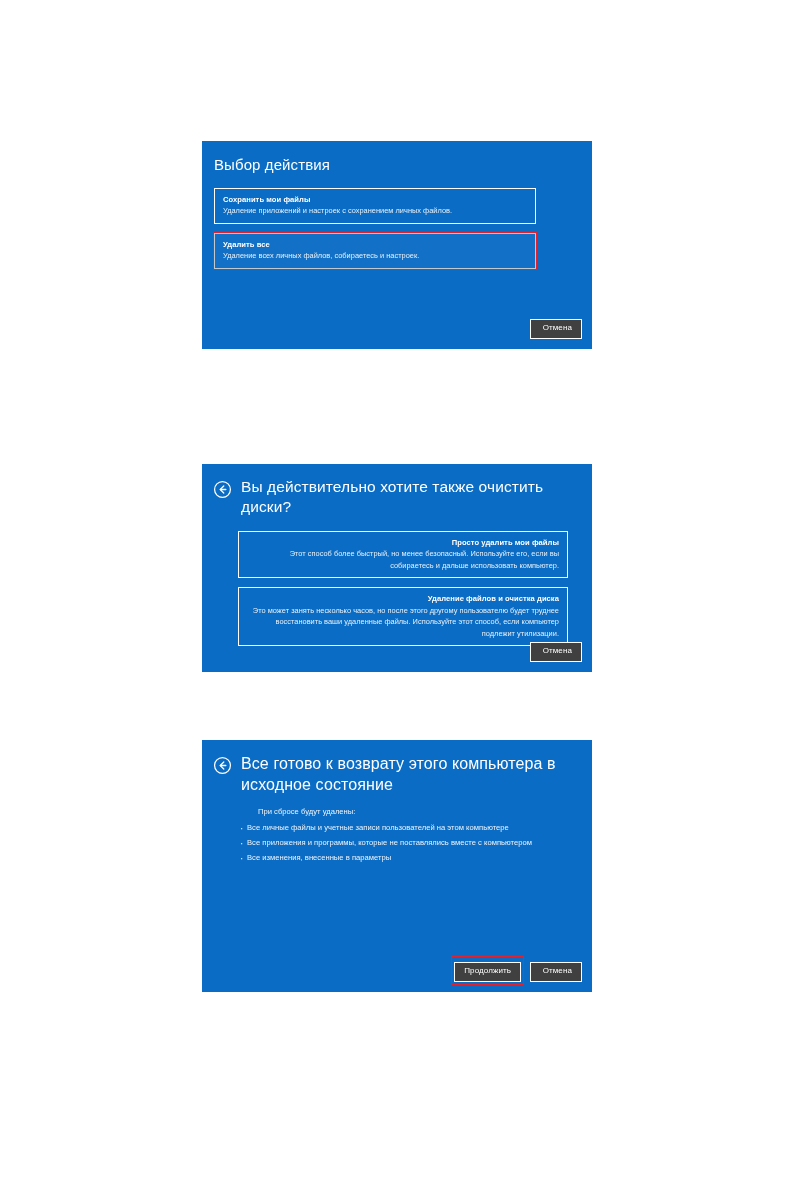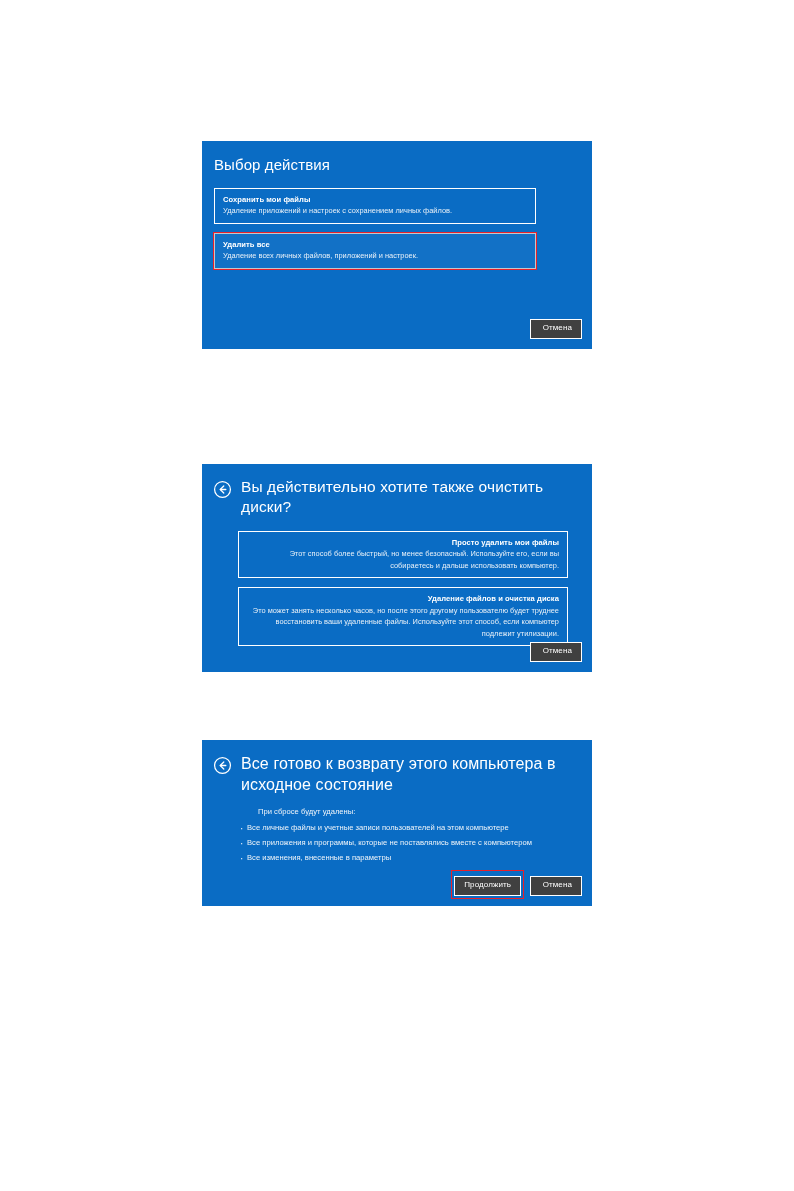--- a/index.html
+++ b/index.html
@@ -147,21 +147,21 @@
   #dialog-choose-action .dlg-title { font-size: 15px; margin-bottom: 13px; }
   #dialog-choose-action .options { width: 322px; }
 
   #dialog-clean-drives {
     left: 202px;  top: 464px;  width: 390px; height: 208px;
     padding: 13px 10px 10px 11px;
   }
   #dialog-clean-drives .options { width: 330px; margin: 13px 0 0 25px; text-align: right; }
 
   #dialog-ready-reset {
-    left: 202px;  top: 740px;  width: 390px; height: 166px;
+    left: 202px;  top: 740px;  width: 390px; height: 252px;
     padding: 13px 10px 10px 11px;
   }
   #dialog-ready-reset .content { margin: 11px 0 0 25px; width: 345px; }
 </style>
 </head>
 <body>
 
 <section class="dialog" id="dialog-choose-action">
 
   <div class="dlg-header">
@@ -170,21 +170,21 @@
 
   <div class="options">
 
     <div class="option">
       <div class="option-title">Сохранить мои файлы</div>
       <div class="option-desc">Удаление приложений и настроек с сохранением личных файлов.</div>
     </div>
 
     <div class="option selected-red">
       <div class="option-title">Удалить все</div>
-      <div class="option-desc">Удаление всех личных файлов, приложений и настроек.</div>
+      <div class="option-desc">Удаление всех личных файлов, собираетесь и настроек.</div>
     </div>
 
   </div>
 
   <div class="dlg-footer">
     <span class="btn-wrap">
       <button class="btn">Отмена</button>
     </span>
   </div>
 </section>

